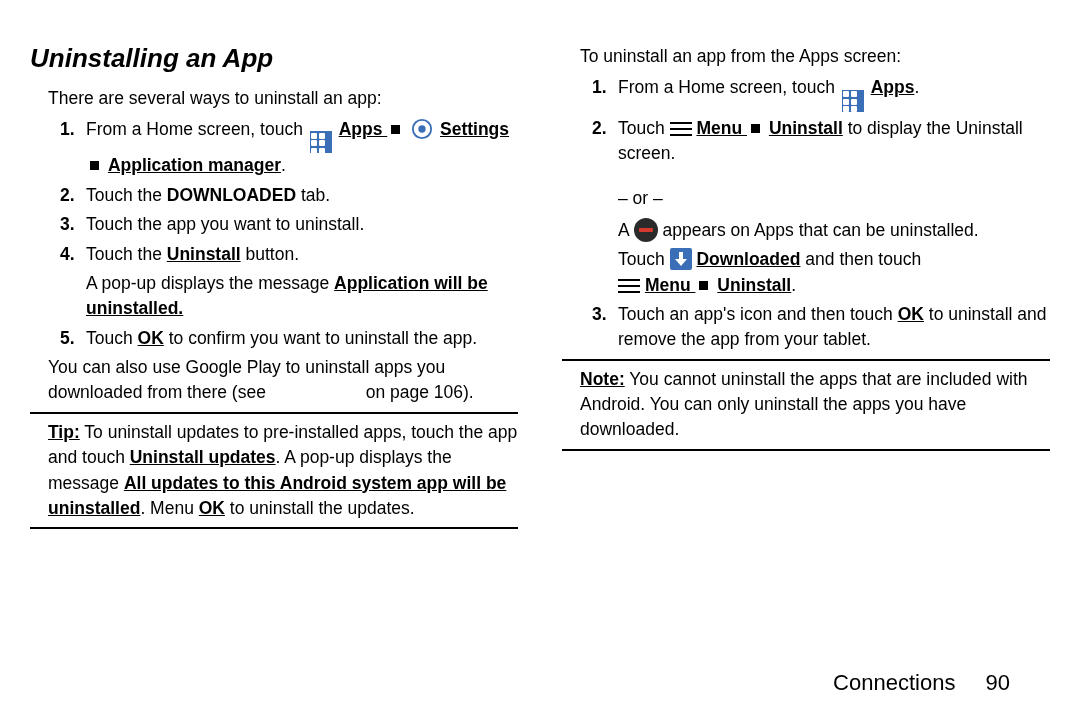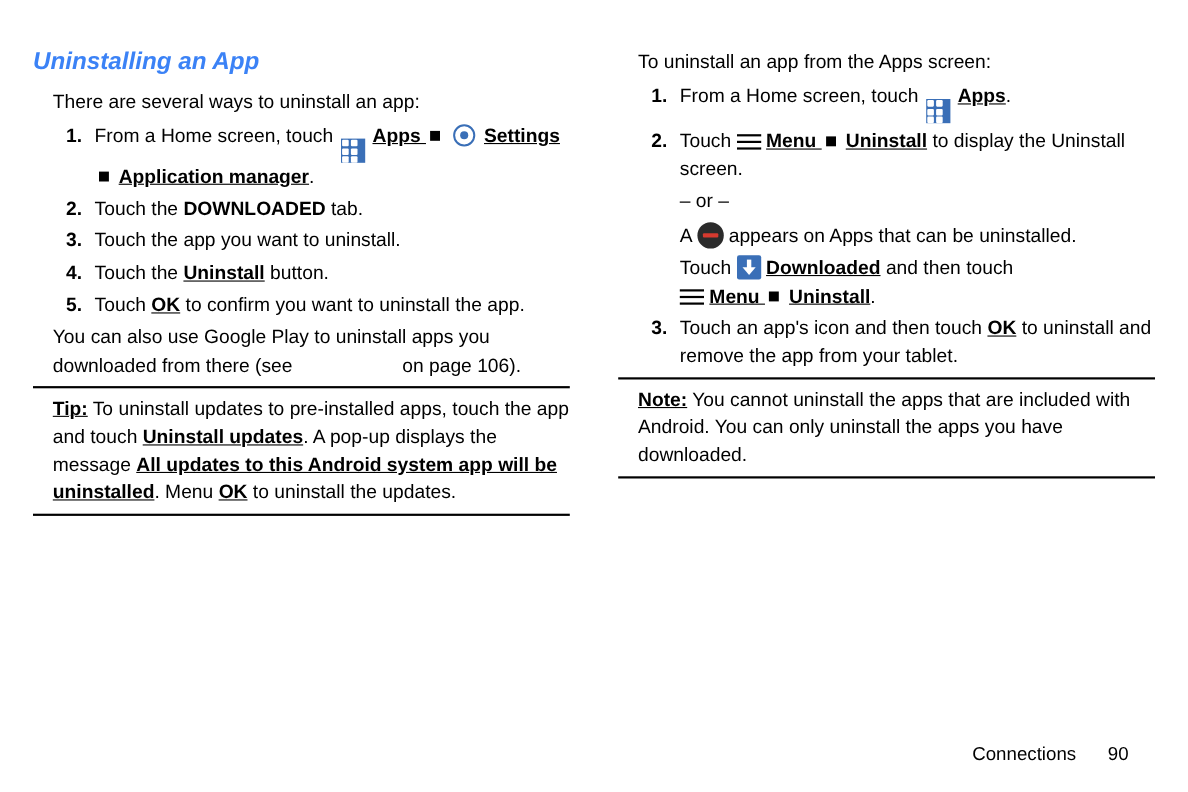--- a/index.html
+++ b/index.html
@@ -21,22 +21,22 @@
   .col {
     flex: 1 1 50%;
     min-width: 0;
     font-size: 17.5px;
     line-height: 1.45;
   }
   h2.section-heading {
     font-family: Arial, Helvetica, sans-serif;
     font-style: italic;
     font-weight: 900;
-    color: #3b82f6;
-    font-size: 22px;
+    color: #000000;
+    font-size: 26px;
     margin: 10px 0 8px 0;
   }
   .para { margin: 4px 0 6px 18px; }
   ol.num-list {
     list-style: none;
     margin: 2px 0 4px 30px;
     padding: 0;
   }
   ol.num-list > li {
     margin: 4px 0;
@@ -50,23 +50,23 @@
   }
   .bold { font-weight: bold; text-decoration: underline; }
   .smallcaps { font-weight: bold; }
   .rule {
     border: 0;
     border-top: 2px solid #000;
     margin: 6px 0;
   }
   .footer {
     position: absolute;
-    right: 54px;
+    right: 70px;
     bottom: 24px;
-    font-size: 17px;
+    font-size: 22px;
   }
   .footer .sec { margin-right: 24px; }
   
   .icon {
     display: inline-block;
     vertical-align: middle;
     margin: 0 2px;
   }
   .icon-apps {
     width: 22px; height: 22px;
@@ -160,20 +160,23 @@
         <span class="num">2.</span>
         <span>Touch the </span><span class="smallcaps">DOWNLOADED</span><span> tab.</span>
       </li>
       <li>
         <span class="num">3.</span>
         <span>Touch the app you want to uninstall.</span>
       </li>
       <li>
         <span class="num">4.</span>
         <span>Touch the </span><span class="bold">Uninstall</span><span> button.</span>
+        <div style="margin-top:4px">
+          <span>A pop-up displays the message </span><span class="bold">Application will be uninstalled.</span>
+        </div>
       </li>
       <li>
         <span class="num">5.</span>
         <span>Touch </span><span class="bold">OK</span><span> to confirm you want to uninstall the app.</span>
       </li>
     </ol>
 
     <div class="para">
       <span>You can also use Google Play to uninstall apps you downloaded from there (see </span>
       <span style="display:inline-block;width:90px"></span>
@@ -208,21 +211,21 @@
         <span class="bold"> Apps</span><span>.</span>
       </li>
       <li>
         <span class="num">2.</span>
         <span>Touch </span>
         <span class="icon-menu2"></span>
         <span class="bold"> Menu </span>
         <span class="arrow-icon"></span>
         <span class="bold"> Uninstall</span>
         <span> to display the Uninstall screen.</span>
-        <div style="margin-top:4px">– or –</div>
+        <div style="margin-top:20px">– or –</div>
         <div style="margin-top:6px">
           <span>A </span>
           <span class="icon-remove"></span>
           <span> appears on Apps that can be uninstalled.</span>
         </div>
         <div style="margin-top:4px">
           <span>Touch </span>
           <span class="icon-down"></span>
           <span class="bold"> Downloaded</span>
           <span> and then touch</span><br>

